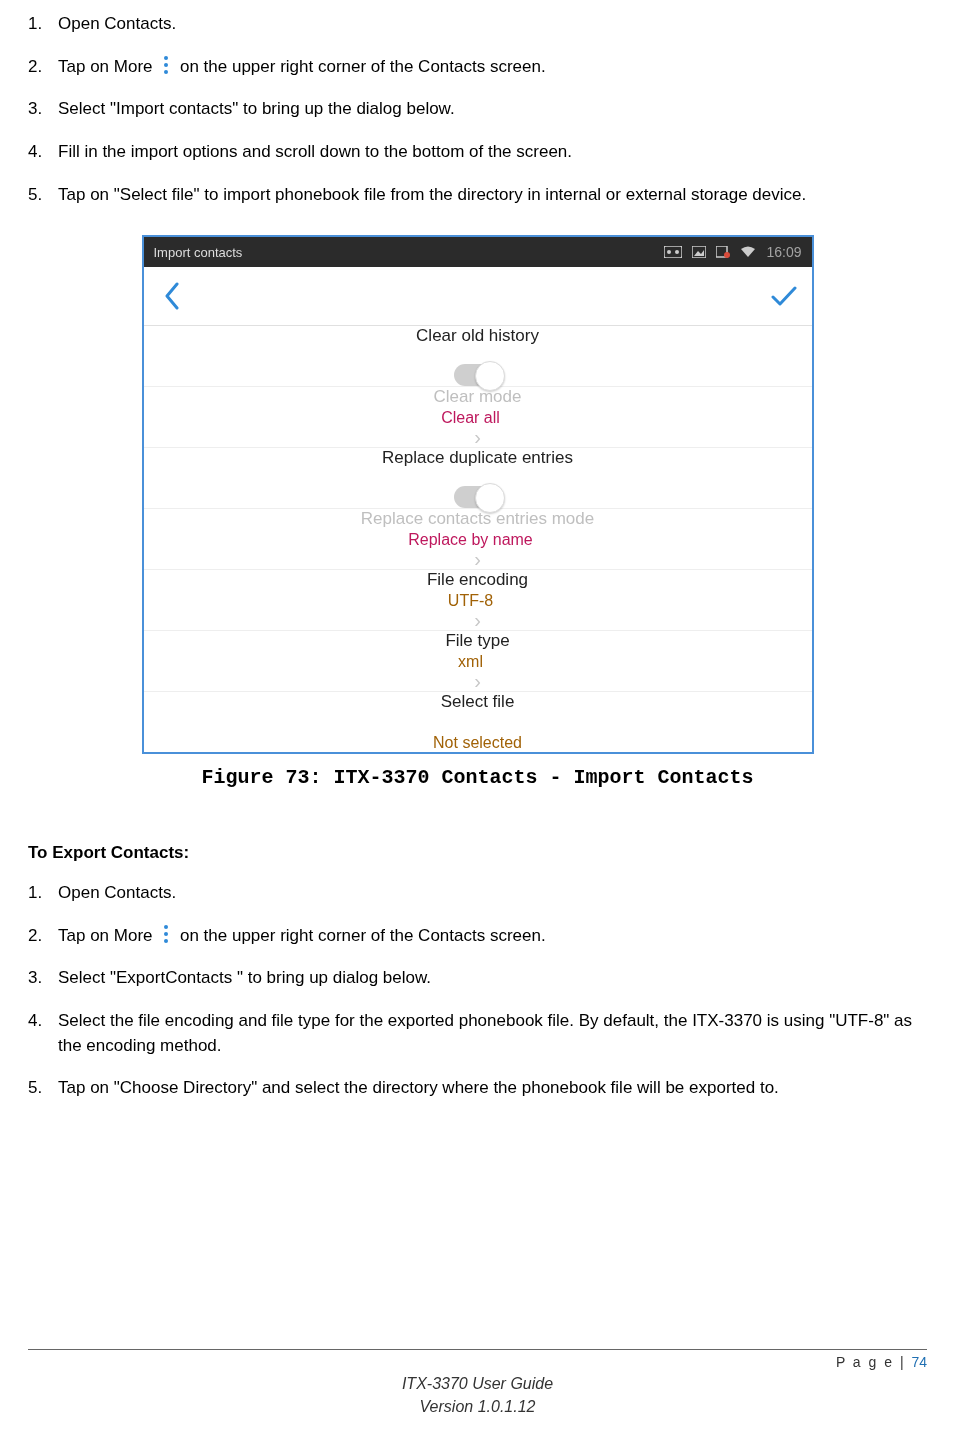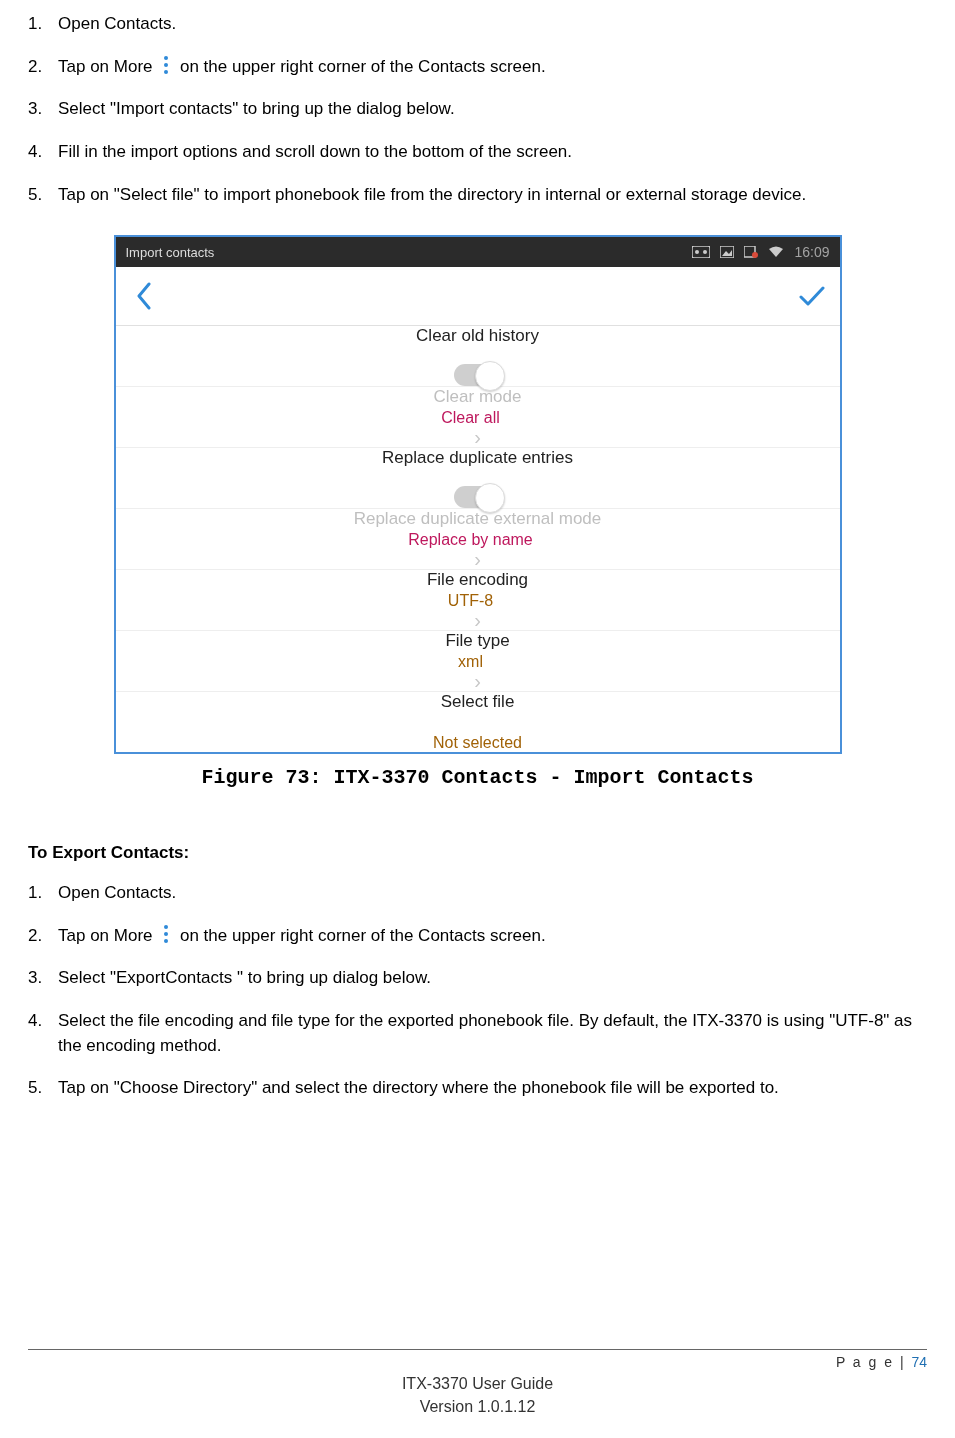--- a/index.html
+++ b/index.html
@@ -3,21 +3,21 @@
 <meta charset="utf-8">
 <style>
   html,body{margin:0;padding:0;background:#fff;color:#000;font-family:Arial,Helvetica,sans-serif;}
   .page{width:955px;min-height:1438px;margin:0 auto;position:relative;box-sizing:border-box;padding:12px 28px 0 28px;}
   .ol{list-style:none;padding:0;margin:0;}
   .ol>li{display:flex;align-items:flex-start;font-size:17px;line-height:1.45;margin:0 0 18px 0;}
   .ol>li .num{width:30px;flex:0 0 30px;}
   .ol>li .txt{flex:1;}
   .more-icon{display:inline-block;width:18px;text-align:center;vertical-align:middle;position:relative;top:-2px;}
   .more-icon svg{display:block;margin:0 auto;}
-  .fig{margin:28px auto 0 auto;width:728px;}
+  .fig{margin:28px auto 0 auto;width:672px;}
   .shot{border:2px solid #4a90d9;background:#fff;}
   .statusbar{height:30px;background:#2b2b2b;color:#fff;display:flex;align-items:center;font-size:13px;}
   .statusbar .sb-title{padding-left:10px;flex:1;color:#ddd;}
   .statusbar .sb-icons{display:flex;align-items:center;gap:10px;padding-right:10px;color:#ccc;}
   .sb-icons svg{display:block;}
   .actionbar{height:58px;display:flex;align-items:center;border-bottom:1px solid #e0e0e0;}
   .actionbar .back{width:56px;display:flex;align-items:center;justify-content:center;}
   .actionbar .spacer{flex:1;}
   .actionbar .check{width:56px;display:flex;align-items:center;justify-content:center;}
   .row{display:flex;align-items:center;height:60px;border-bottom:1px solid #eee;padding:0 22px;flex-direction:column;}
@@ -28,21 +28,21 @@
   .row.disabled .value{color:#be185d;}
   .row .chev{color:#c8c8c8;font-size:20px;line-height:1;}
   .toggle{width:48px;height:22px;border-radius:11px;background:#cfcfcf;position:relative;}
   .toggle .knob{position:absolute;right:-3px;top:-3px;width:28px;height:28px;border-radius:50%;background:#fff;border:1px solid #dcdcdc;box-shadow:0 1px 2px rgba(0,0,0,.2);}
   .figcap{text-align:center;font-size:20px;font-weight:700;margin:12px 0 0 0;font-family:Liberation Mono, monospace;}
   .sec-title{font-size:17px;font-weight:700;margin:54px 0 18px 0;}
   .footer{position:absolute;left:28px;right:28px;bottom:20px;}
   .footer hr{border:none;border-top:1px solid #666;margin:0 0 4px 0;}
   .footer .pg{text-align:right;font-size:14px;letter-spacing:2px;color:#333;}
   .footer .pg .pgnum{color:#1f6fb2;letter-spacing:0;}
-  .footer .mid{text-align:center;font-size:16px;color:#333;line-height:1.45;margin-top:2px;}
+  .footer .mid{text-align:center;font-size:16px;font-style:italic;color:#333;line-height:1.45;margin-top:2px;}
 </style>
 </head>
 <body>
 
 <div class="page">
 
   <ol class="ol">
     <li>
       <span class="num">1.</span>
       <span class="txt">Open Contacts.</span>
@@ -134,21 +134,21 @@
         <div class="value">Clear all</div>
         <div class="chev">›</div>
       </div>
       <div class="row">
         <div class="label">Replace duplicate entries</div>
         <div class="toggle">
             <div class="knob"></div>
           </div>
       </div>
       <div class="row disabled">
-        <div class="label">Replace duplicate external mode</div>
+        <div class="label">Replace contacts entries mode</div>
         <div class="value">Replace by name</div>
         <div class="chev">›</div>
       </div>
       <div class="row">
         <div class="label">File encoding</div>
         <div class="value">UTF-8</div>
         <div class="chev">›</div>
       </div>
       <div class="row">
         <div class="label">File type</div>

